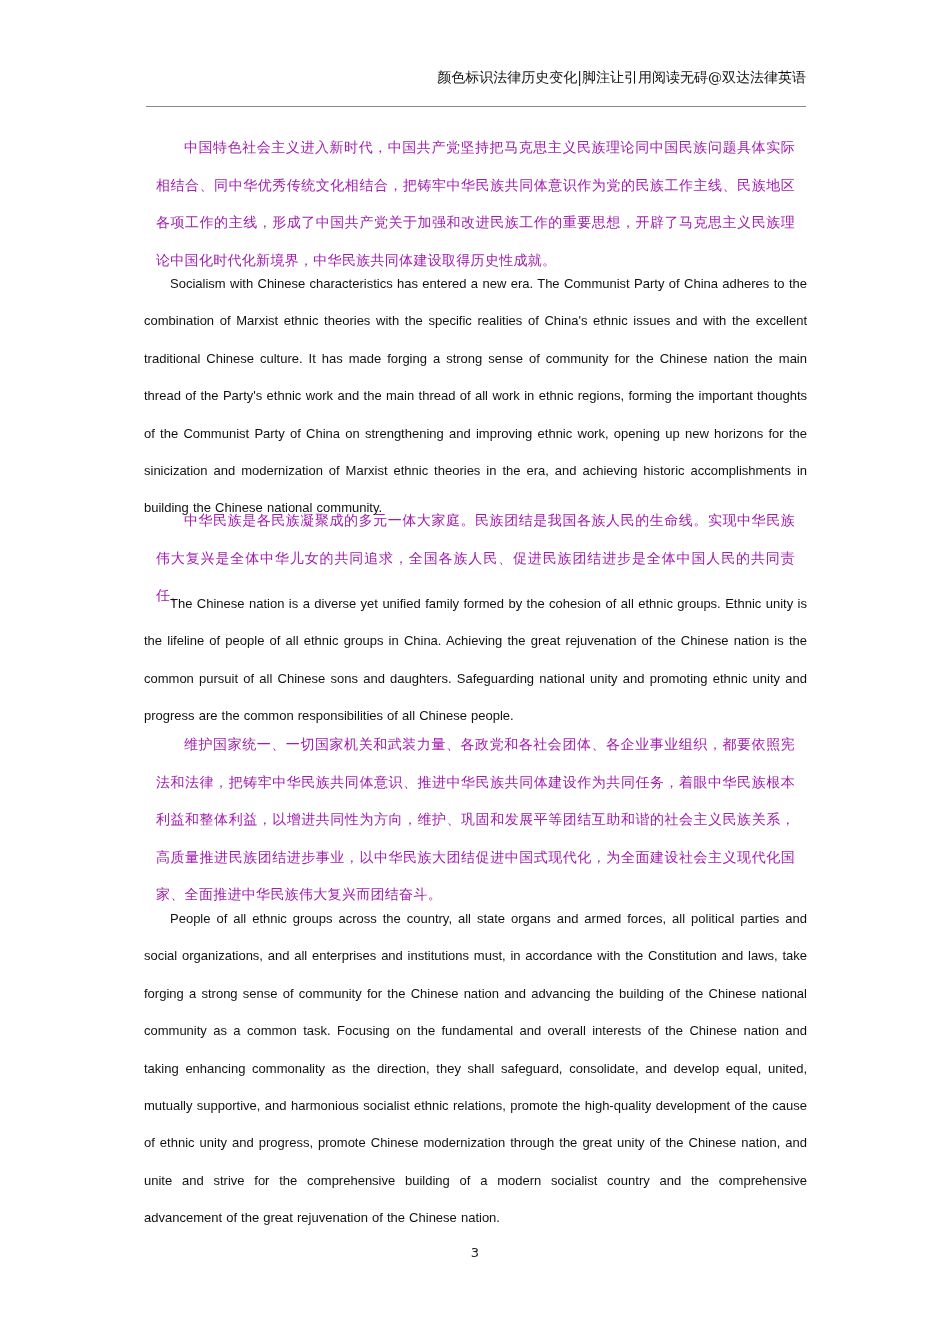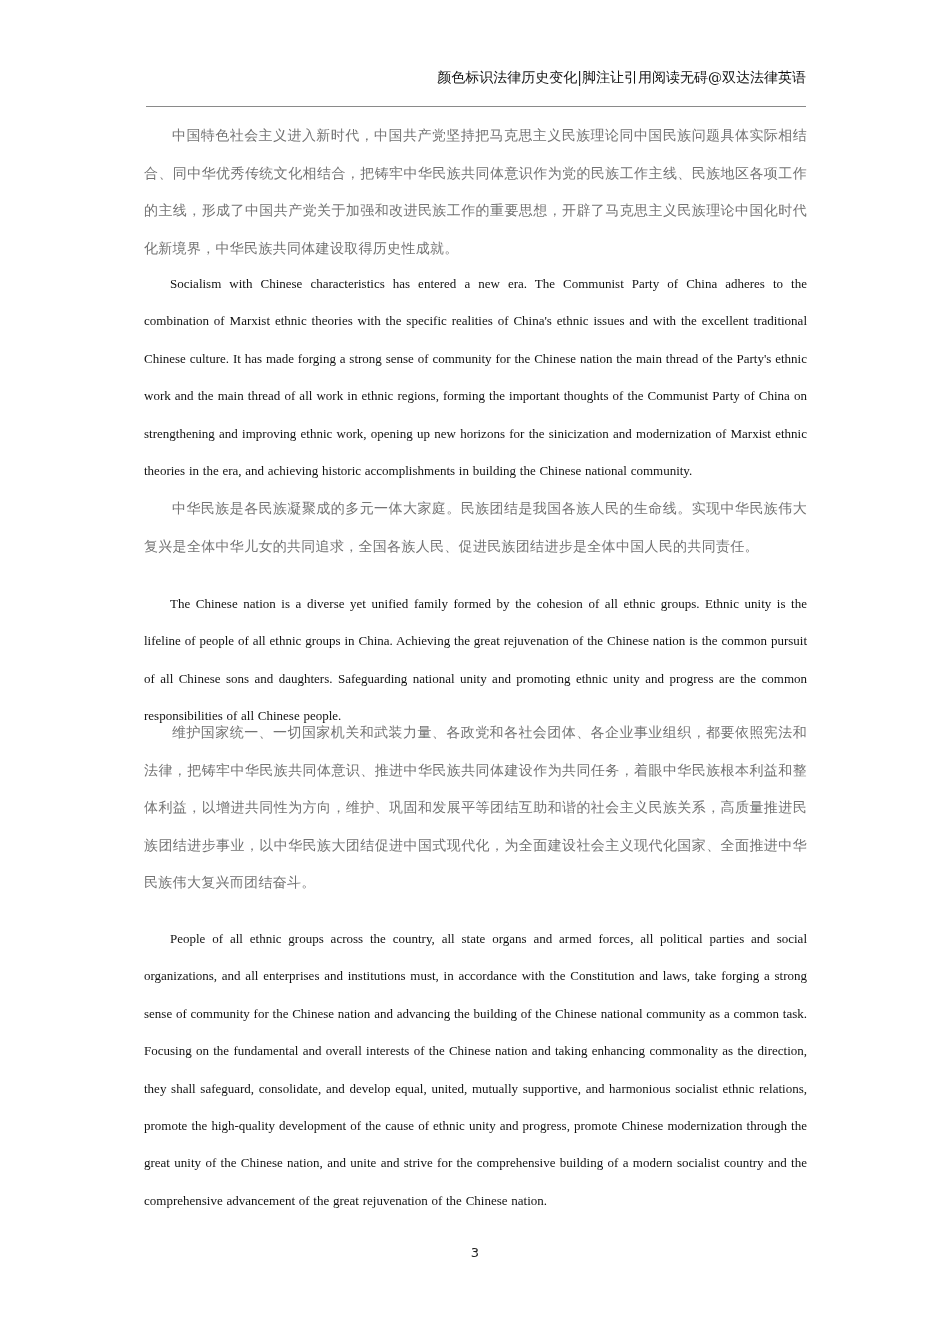--- a/index.html
+++ b/index.html
@@ -9,35 +9,35 @@
       position: absolute; left: 146px; top: 66px; width: 660px;
       text-align: right; font-family: "DejaVu Serif", serif; font-size: 14px; color: #111;
       line-height: 22px;
     }
     .header-rule {
       position: absolute; left: 146px; top: 106px; width: 660px; height: 0;
       border-top: 1.5px solid #8a8a8a;
     }
     .body { position: absolute; left: 144px; top: 117px; width: 663px; }
     .zh {
-      font-family: "DejaVu Serif", serif; font-size: 14px; color: #737373;
-      line-height: 37.5px; text-align: justify; text-indent: 2em; margin: 0;
+      font-family: "DejaVu Serif", serif; font-size: 14px; color: #a21caf;
+      line-height: 37.5px; text-align: justify; text-indent: 2em; margin: 12px;
       letter-spacing: 0.3px;
     }
     .en {
-      font-family: Liberation Serif, serif; font-size: 13px; color: #111;
+      font-family: Liberation Sans, sans-serif; font-size: 13px; color: #111;
       line-height: 37.4px; text-align: justify; text-indent: 2em; margin: 0;
       word-spacing: 0.5px;
     }
     #p1 { position: absolute; top: 0; }
     #p2 { position: absolute; top: 148px; }
     #p3 { position: absolute; top: 373px; }
     #p4 { position: absolute; top: 468px; }
     #p5 { position: absolute; top: 597px; }
-    #p6 { position: absolute; top: 803px; }
+    #p6 { position: absolute; top: 783px; }
     .pagenum {
       position: absolute; left: 0; top: 1245px; width: 950px; text-align: center;
       font-family: "DejaVu Sans", sans-serif; font-size: 13px; color: #222;
     }
   </style>
 </head>
 <body>
 
 <div class="page">
   <div class="header">颜色标识法律历史变化|脚注让引用阅读无碍@双达法律英语</div>

